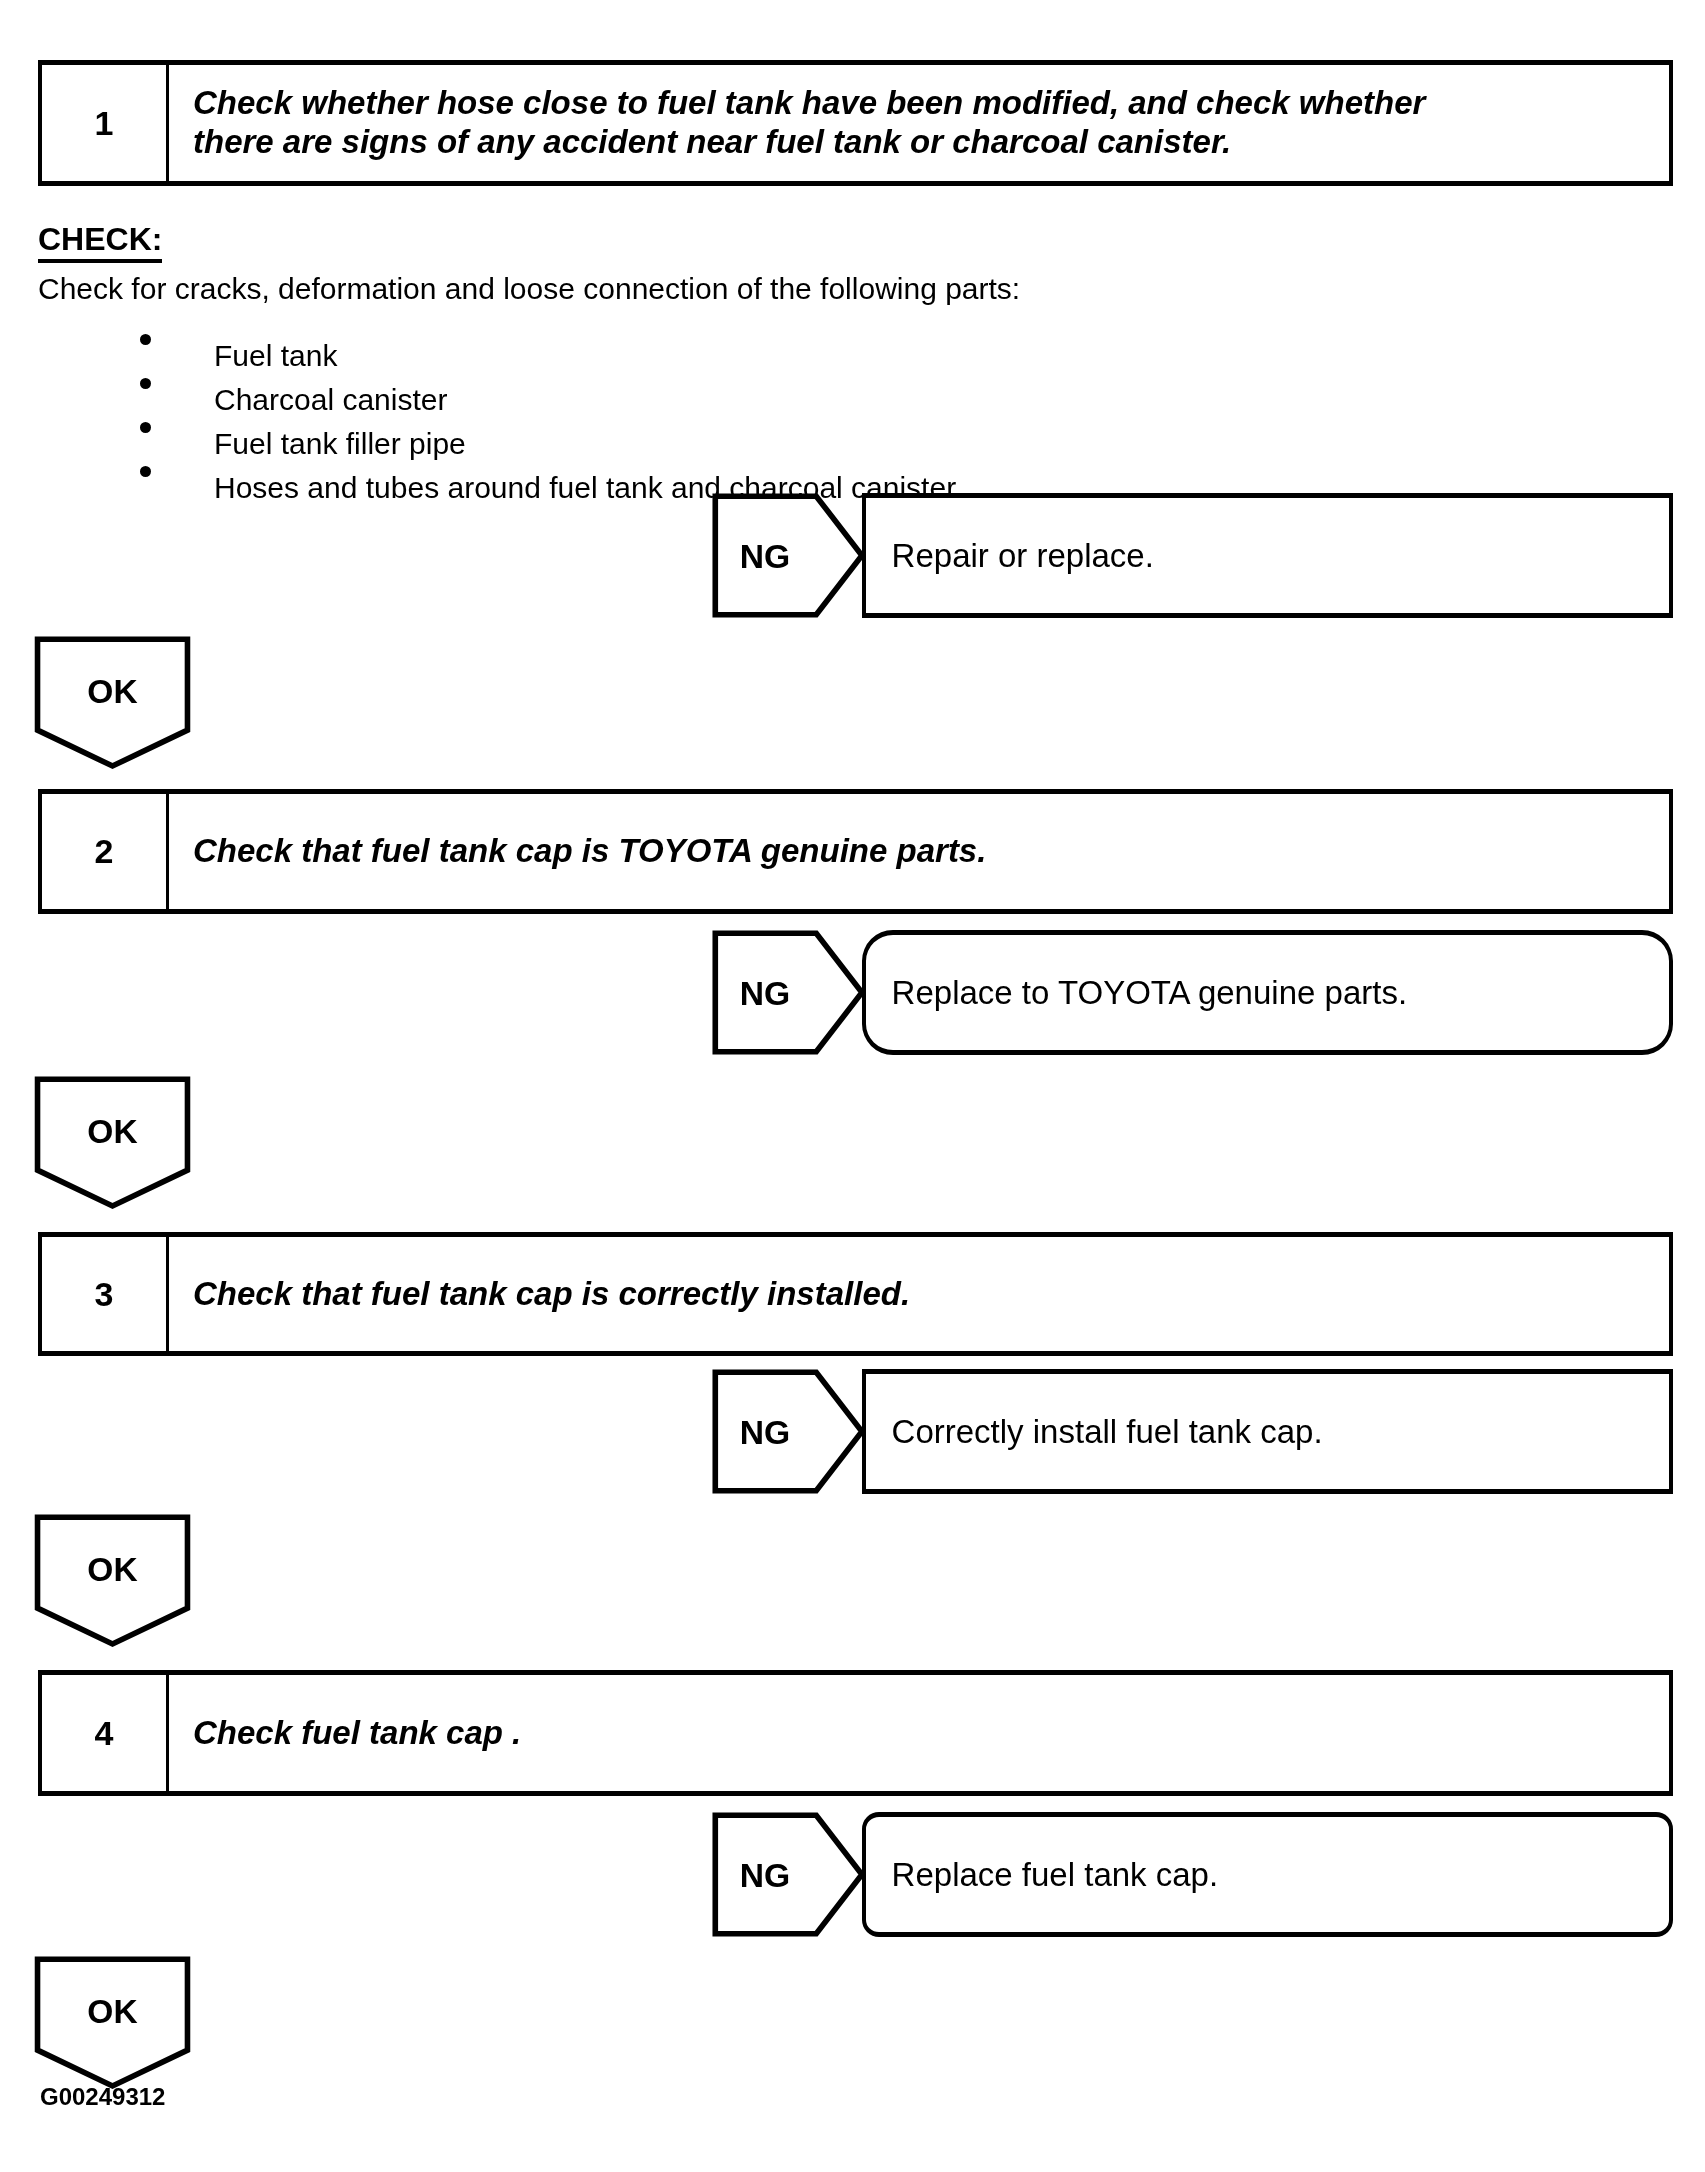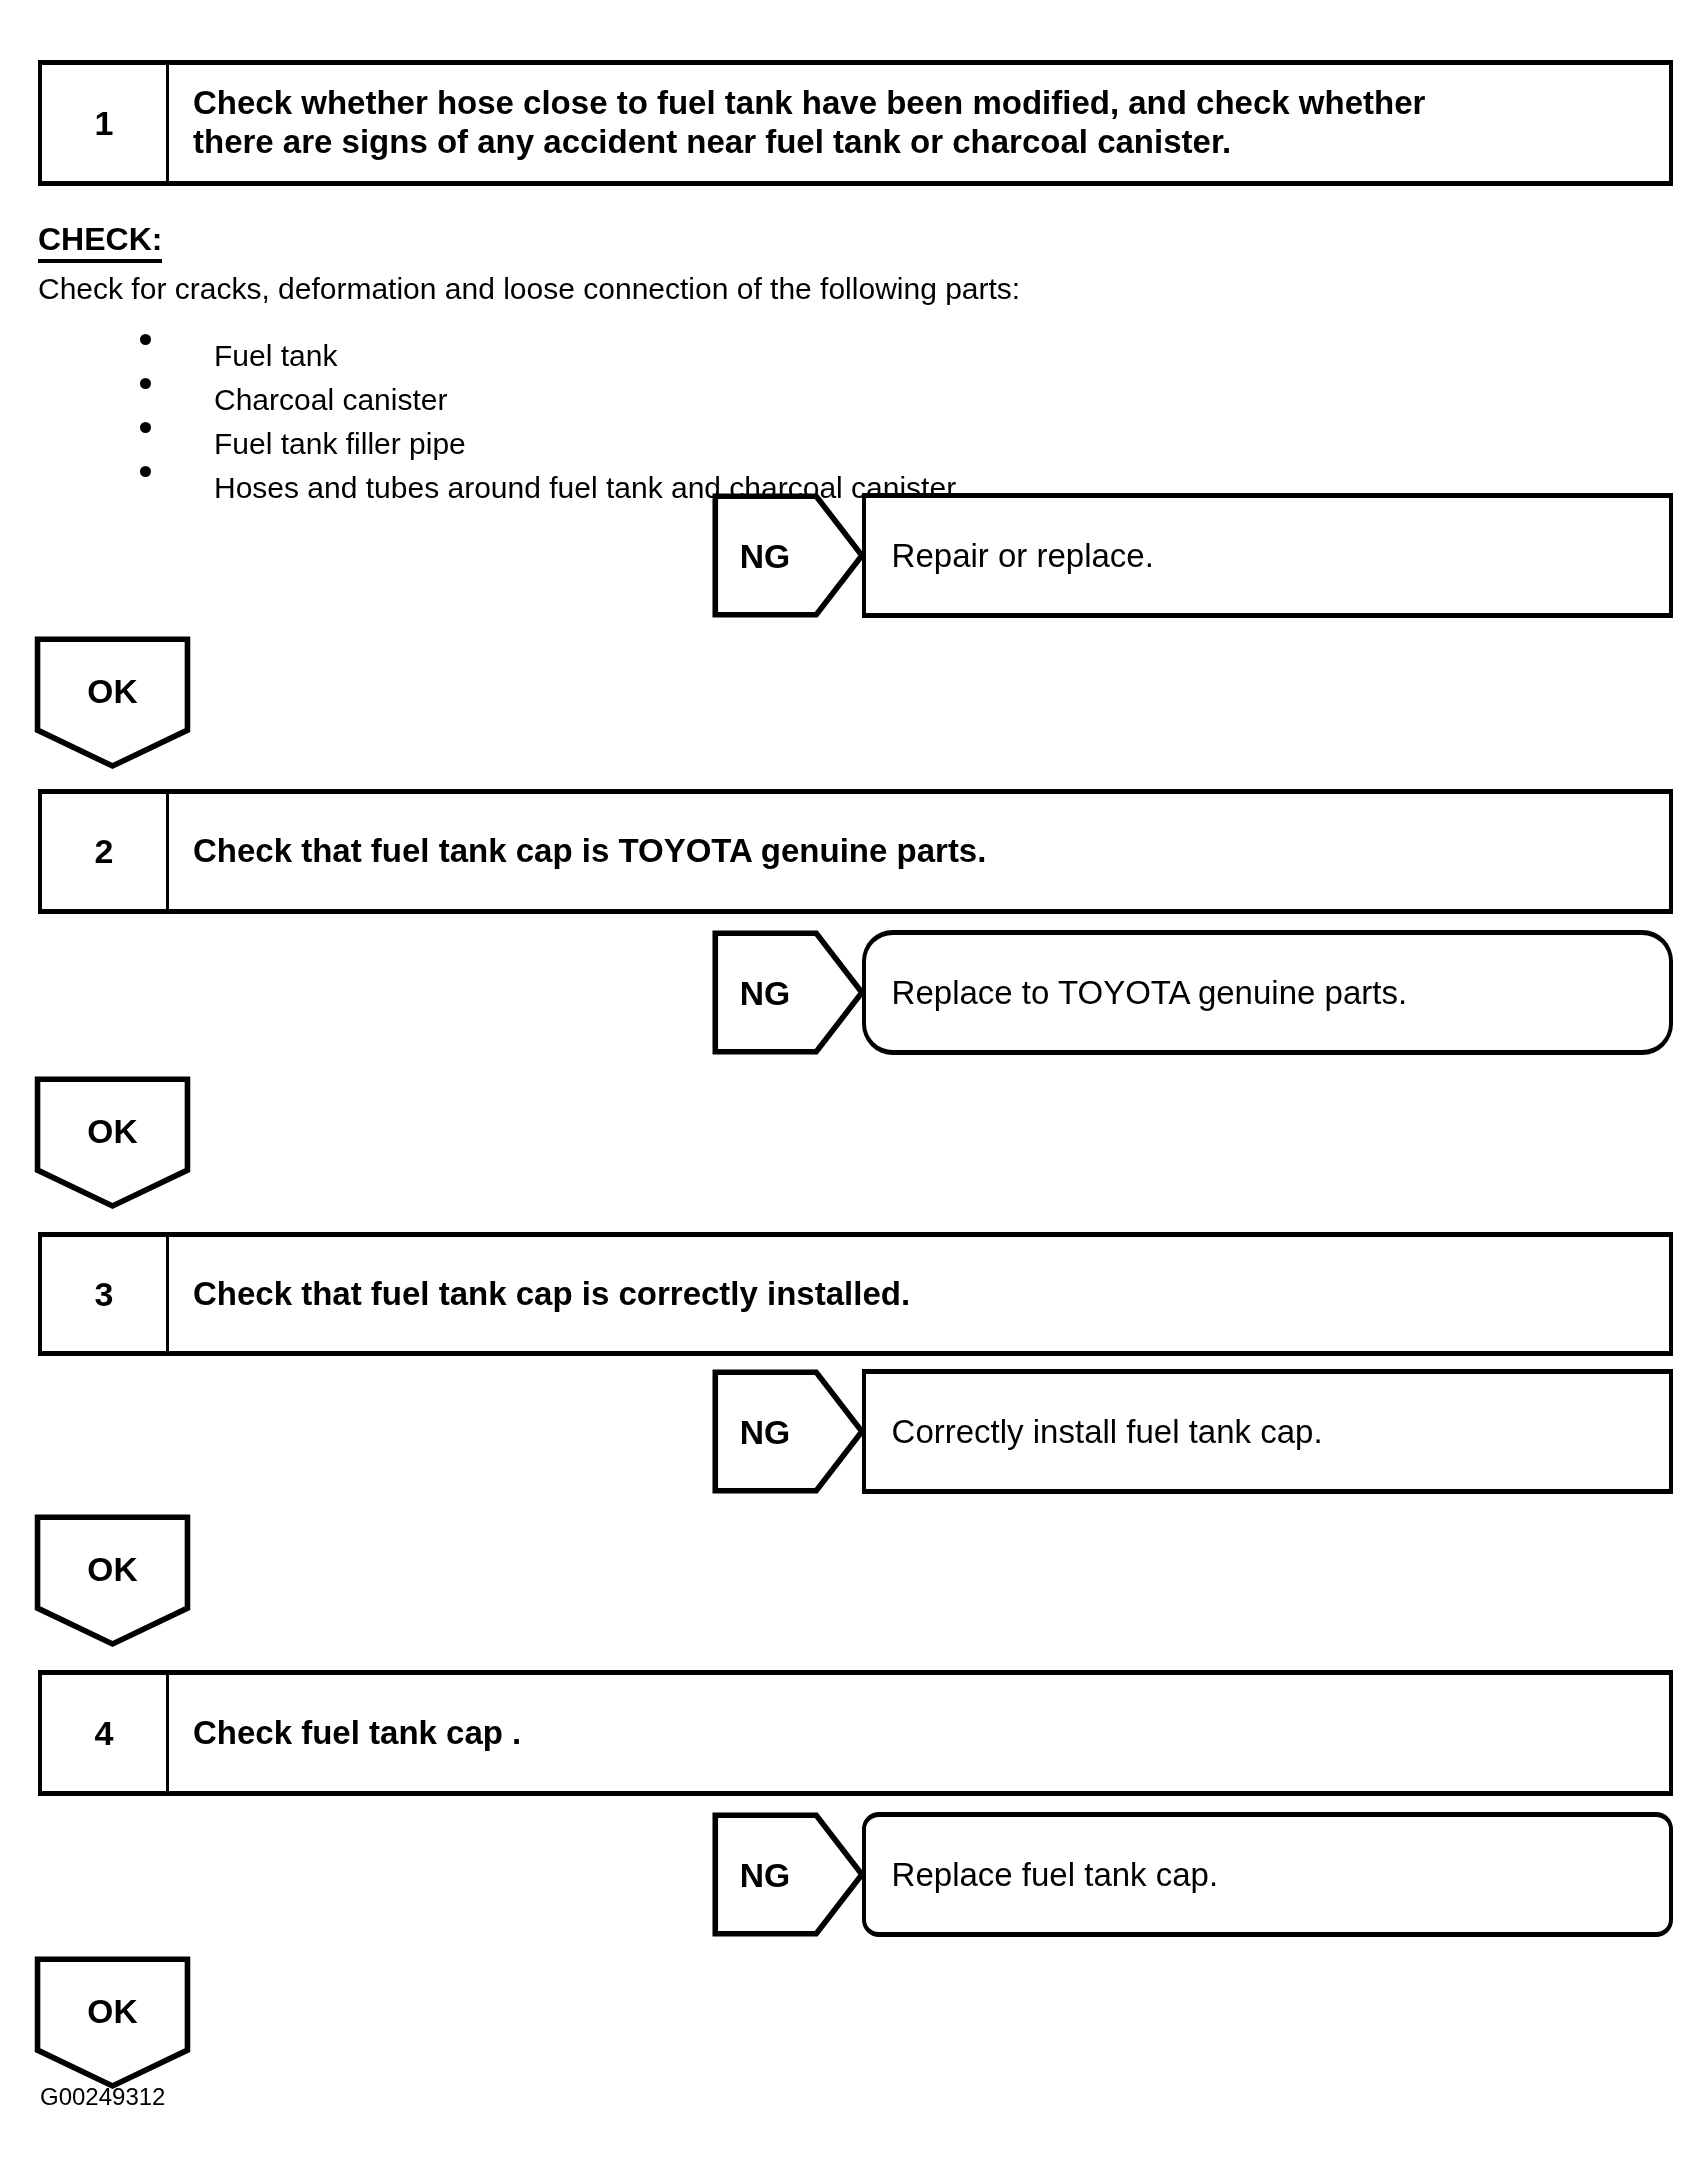--- a/index.html
+++ b/index.html
@@ -46,20 +46,21 @@
   .step-text {
     flex: 1;
     display: flex;
     align-items: center;
     padding-left: 24px;
     padding-right: 18px;
     font-weight: bold;
     font-size: 33px;
     line-height: 1.18;
     white-space: pre-line;
+    font-style: italic;
   }
 
   
   .check-heading {
     position: absolute;
     left: 38px;
     top: 221px;
     font-size: 32px;
     font-weight: bold;
     border-bottom: 4px solid #000;
@@ -144,21 +145,21 @@
     stroke: #000000;
     stroke-width: 7;
     stroke-linejoin: miter;
   }
 
   .figure-code {
     position: absolute;
     left: 40px;
     top: 2083px;
     font-size: 24px;
-    font-weight: normal;
+    font-weight: bold;
   }
 </style>
 </head>
 <body>
 
 <div class="page">
 
   <div class="step-box" style="top:60px; height:126px;">
     <div class="step-num">1</div>
     <div class="step-text">Check whether hose close to fuel tank have been modified, and check whether

